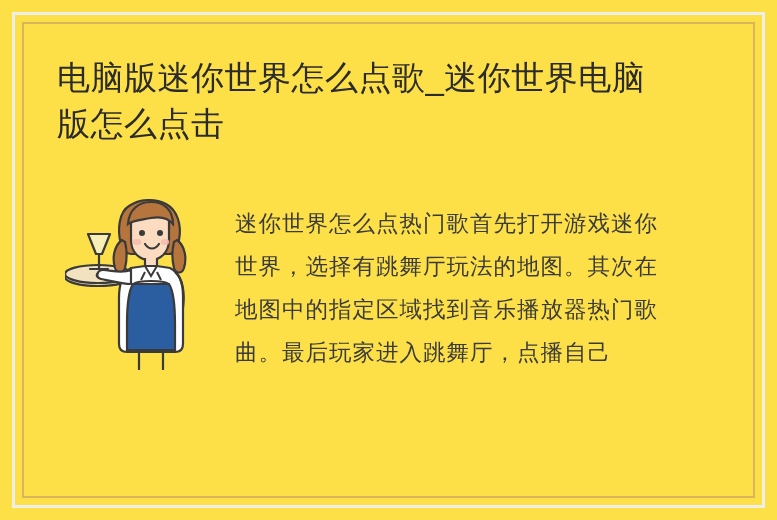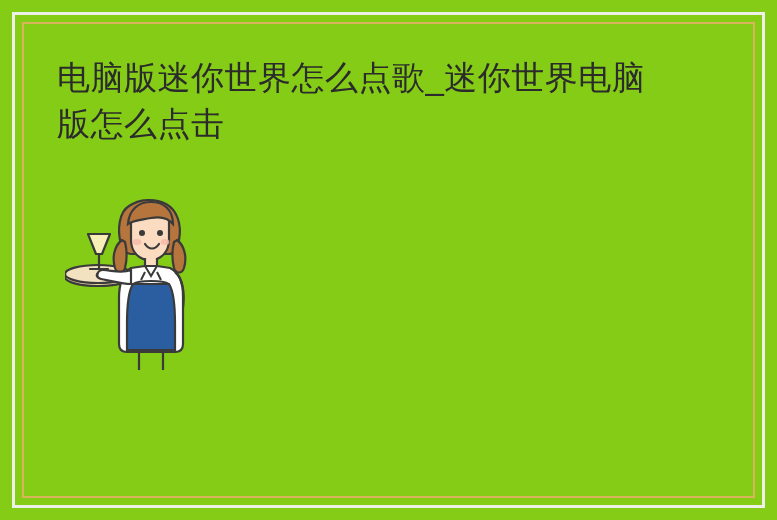--- a/index.html
+++ b/index.html
@@ -10,21 +10,21 @@
     width: 777px;
     height: 520px;
     background: #ffffff;
     font-family: "Liberation Sans", sans-serif;
     overflow: hidden;
   }
   .page {
     position: relative;
     width: 777px;
     height: 520px;
-    background: #84cc16;
+    background: #fde047;
     box-sizing: border-box;
   }
   .outer-border {
     position: absolute;
     left: 12px;
     top: 12px;
     right: 12px;
     bottom: 12px;
     border: 3px solid #efefe9;
     box-sizing: border-box;
@@ -134,16 +134,17 @@
 
           <path d="M66 88 C54 92 42 88 36 88 C32 88 30 92 34 94" fill="none" stroke="#3a3a3a" stroke-width="2.2"></path>
           <path d="M66 86 C56 90 46 86 38 86 C32 86 30 94 36 95 C46 97 58 100 66 100 Z" fill="#ffffff" stroke="#3a3a3a" stroke-width="2.2"></path>
 
           <path d="M110 88 C118 94 120 110 118 124" fill="none" stroke="#3a3a3a" stroke-width="2.2"></path>
 
           <path d="M74 168 L74 186 M98 168 L98 186" stroke="#3a3a3a" stroke-width="2.2"></path>
         </svg>
       </div>
 
+      <p class="paragraph">迷你世界怎么点热门歌首先打开游戏迷你世界，选择有跳舞厅玩法的地图。其次在地图中的指定区域找到音乐播放器热门歌曲。最后玩家进入跳舞厅，点播自己</p>
 
     </div>
   </div>
 </div>
 
 </body></html>

